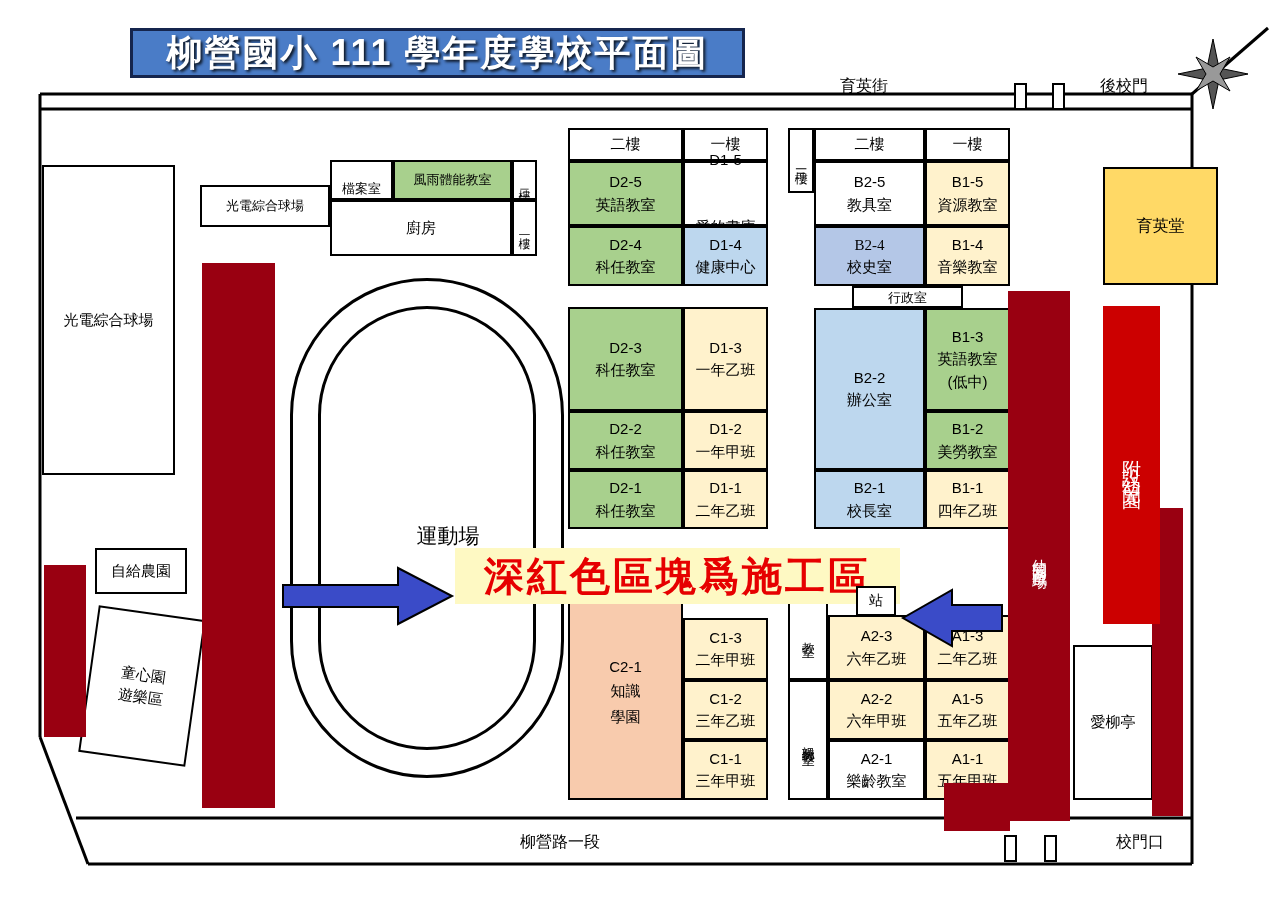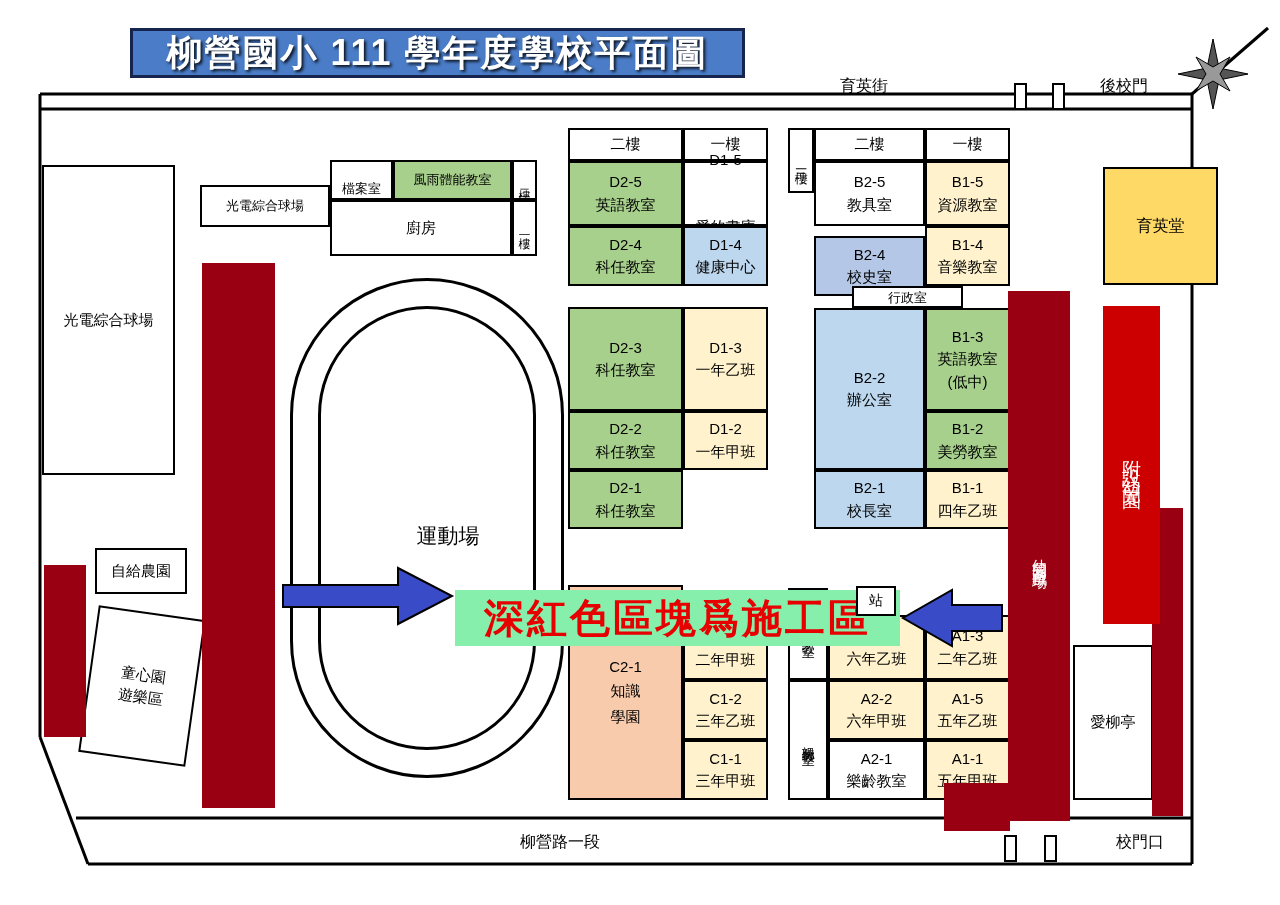--- a/index.html
+++ b/index.html
@@ -16,22 +16,22 @@
   .brightred{position:absolute;background:#CC0000;z-index:4;display:flex;align-items:center;justify-content:center;}
   .vtext{writing-mode:vertical-rl;text-orientation:upright;letter-spacing:3px;}
   .wtext{color:#fff;}
   .track{position:absolute;border:3px solid #000;border-radius:140px;z-index:1;background:transparent;}
   .lbl{position:absolute;z-index:2;font-size:16px;white-space:nowrap;}
   .title{position:absolute;left:130px;top:28px;width:615px;height:50px;z-index:10;
          background:#4A7CC7;border:3px solid #15254D;box-sizing:border-box;
          display:flex;align-items:center;justify-content:center;
          color:#fff;font-size:36px;font-weight:bold;letter-spacing:2px;
          text-shadow:2px 2px 3px rgba(0,0,0,0.85);}
-  .banner{position:absolute;left:455px;top:590px;width:445px;height:56px;z-index:7;
-          background:#86efac;display:flex;align-items:center;justify-content:center;
+  .banner{position:absolute;left:455px;top:548px;width:445px;height:56px;z-index:7;
+          background:#fef9c3;display:flex;align-items:center;justify-content:center;
           color:#E60000;font-size:40px;font-weight:bold;letter-spacing:3px;}
   .gate{position:absolute;width:13px;height:27px;background:#fff;border:2px solid #000;
         box-sizing:border-box;z-index:6;}
   .station{position:absolute;left:856px;top:586px;width:40px;height:30px;z-index:8;
            background:#fff;border:2px solid #000;box-sizing:border-box;
            display:flex;align-items:center;justify-content:center;font-size:14px;}
   .arrowlayer{position:absolute;left:0;top:0;z-index:9;}
   .c21name{display:inline-block;width:34px;word-break:break-all;line-height:1.7;}
   .rot{transform:rotate(8deg);}
 </style>
@@ -141,40 +141,44 @@
       <span>科任教室</span>
   </div>
   <div class="box cream" style="left:683px;top:411px;width:85px;height:59px;">
     <span>D1-2</span>
       <span>一年甲班</span>
   </div>
   <div class="box green" style="left:568px;top:470px;width:115px;height:59px;">
     <span>D2-1</span>
       <span>科任教室</span>
   </div>
+  <div class="box cream" style="left:683px;top:470px;width:85px;height:59px;">
+    <span>D1-1</span>
+      <span>二年乙班</span>
+  </div>
 
   <div class="box vtext sm" style="left:788px;top:128px;width:26px;height:65px;">
       <span>三樓</span>
     </div>
   <div class="box" style="left:814px;top:128px;width:111px;height:33px;">
       <span>二樓</span>
     </div>
   <div class="box" style="left:925px;top:128px;width:85px;height:33px;">
       <span>一樓</span>
     </div>
 
   <div class="box" style="left:814px;top:161px;width:111px;height:65px;">
     <span>B2-5</span>
       <span>教具室</span>
   </div>
   <div class="box cream" style="left:925px;top:161px;width:85px;height:65px;">
     <span>B1-5</span>
       <span>資源教室</span>
   </div>
-  <div class="box peri" style="left:814px;top:236px;width:111px;height:60px;">
+  <div class="box peri" style="left:814px;top:226px;width:111px;height:60px;font-family:Liberation Serif, serif;">
     <span>B2-4</span>
       <span>校史室</span>
   </div>
   <div class="box cream" style="left:925px;top:226px;width:85px;height:60px;">
     <span>B1-4</span>
       <span>音樂教室</span>
   </div>
   <div class="box sm" style="left:814px;top:286px;width:111px;height:22px;line-height:1;margin-left:38px;">
     <span>行政室</span>
   </div>

